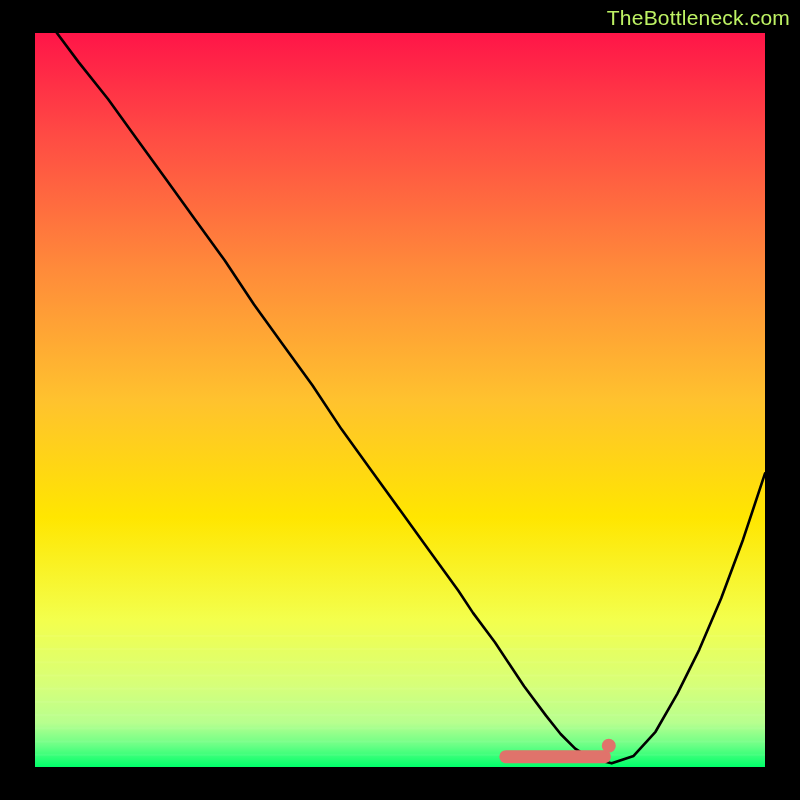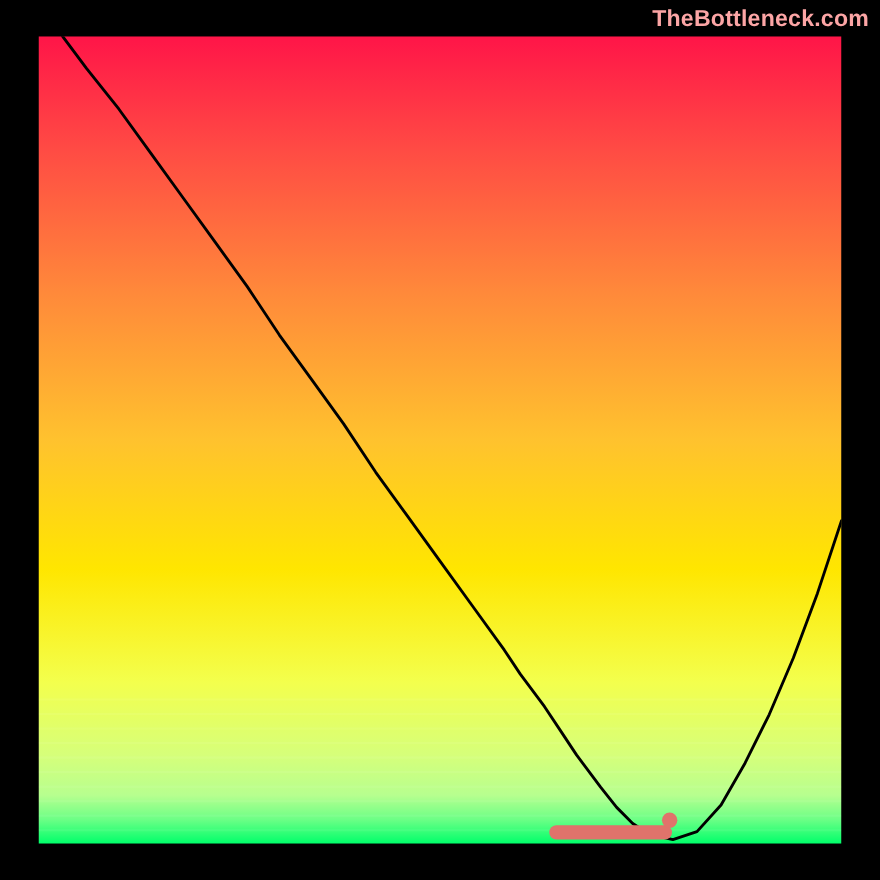--- a/index.html
+++ b/index.html
@@ -7,24 +7,24 @@
   .frame {
     position: relative;
     width: 800px;
     height: 800px;
     background: #000;
   }
   .watermark {
     position: absolute;
     top: 6px;
     right: 10px;
-    color: #fca5a5;
+    color: #bef264;
     font-family: Arial, Helvetica, sans-serif;
     font-size: 21px;
-    font-weight: 700;
+    font-weight: 400;
     letter-spacing: 0.2px;
     z-index: 5;
   }
   .plot-wrap {
     position: absolute;
     left: 35px;
     top: 33px;
     width: 730px;
     height: 734px;
   }

